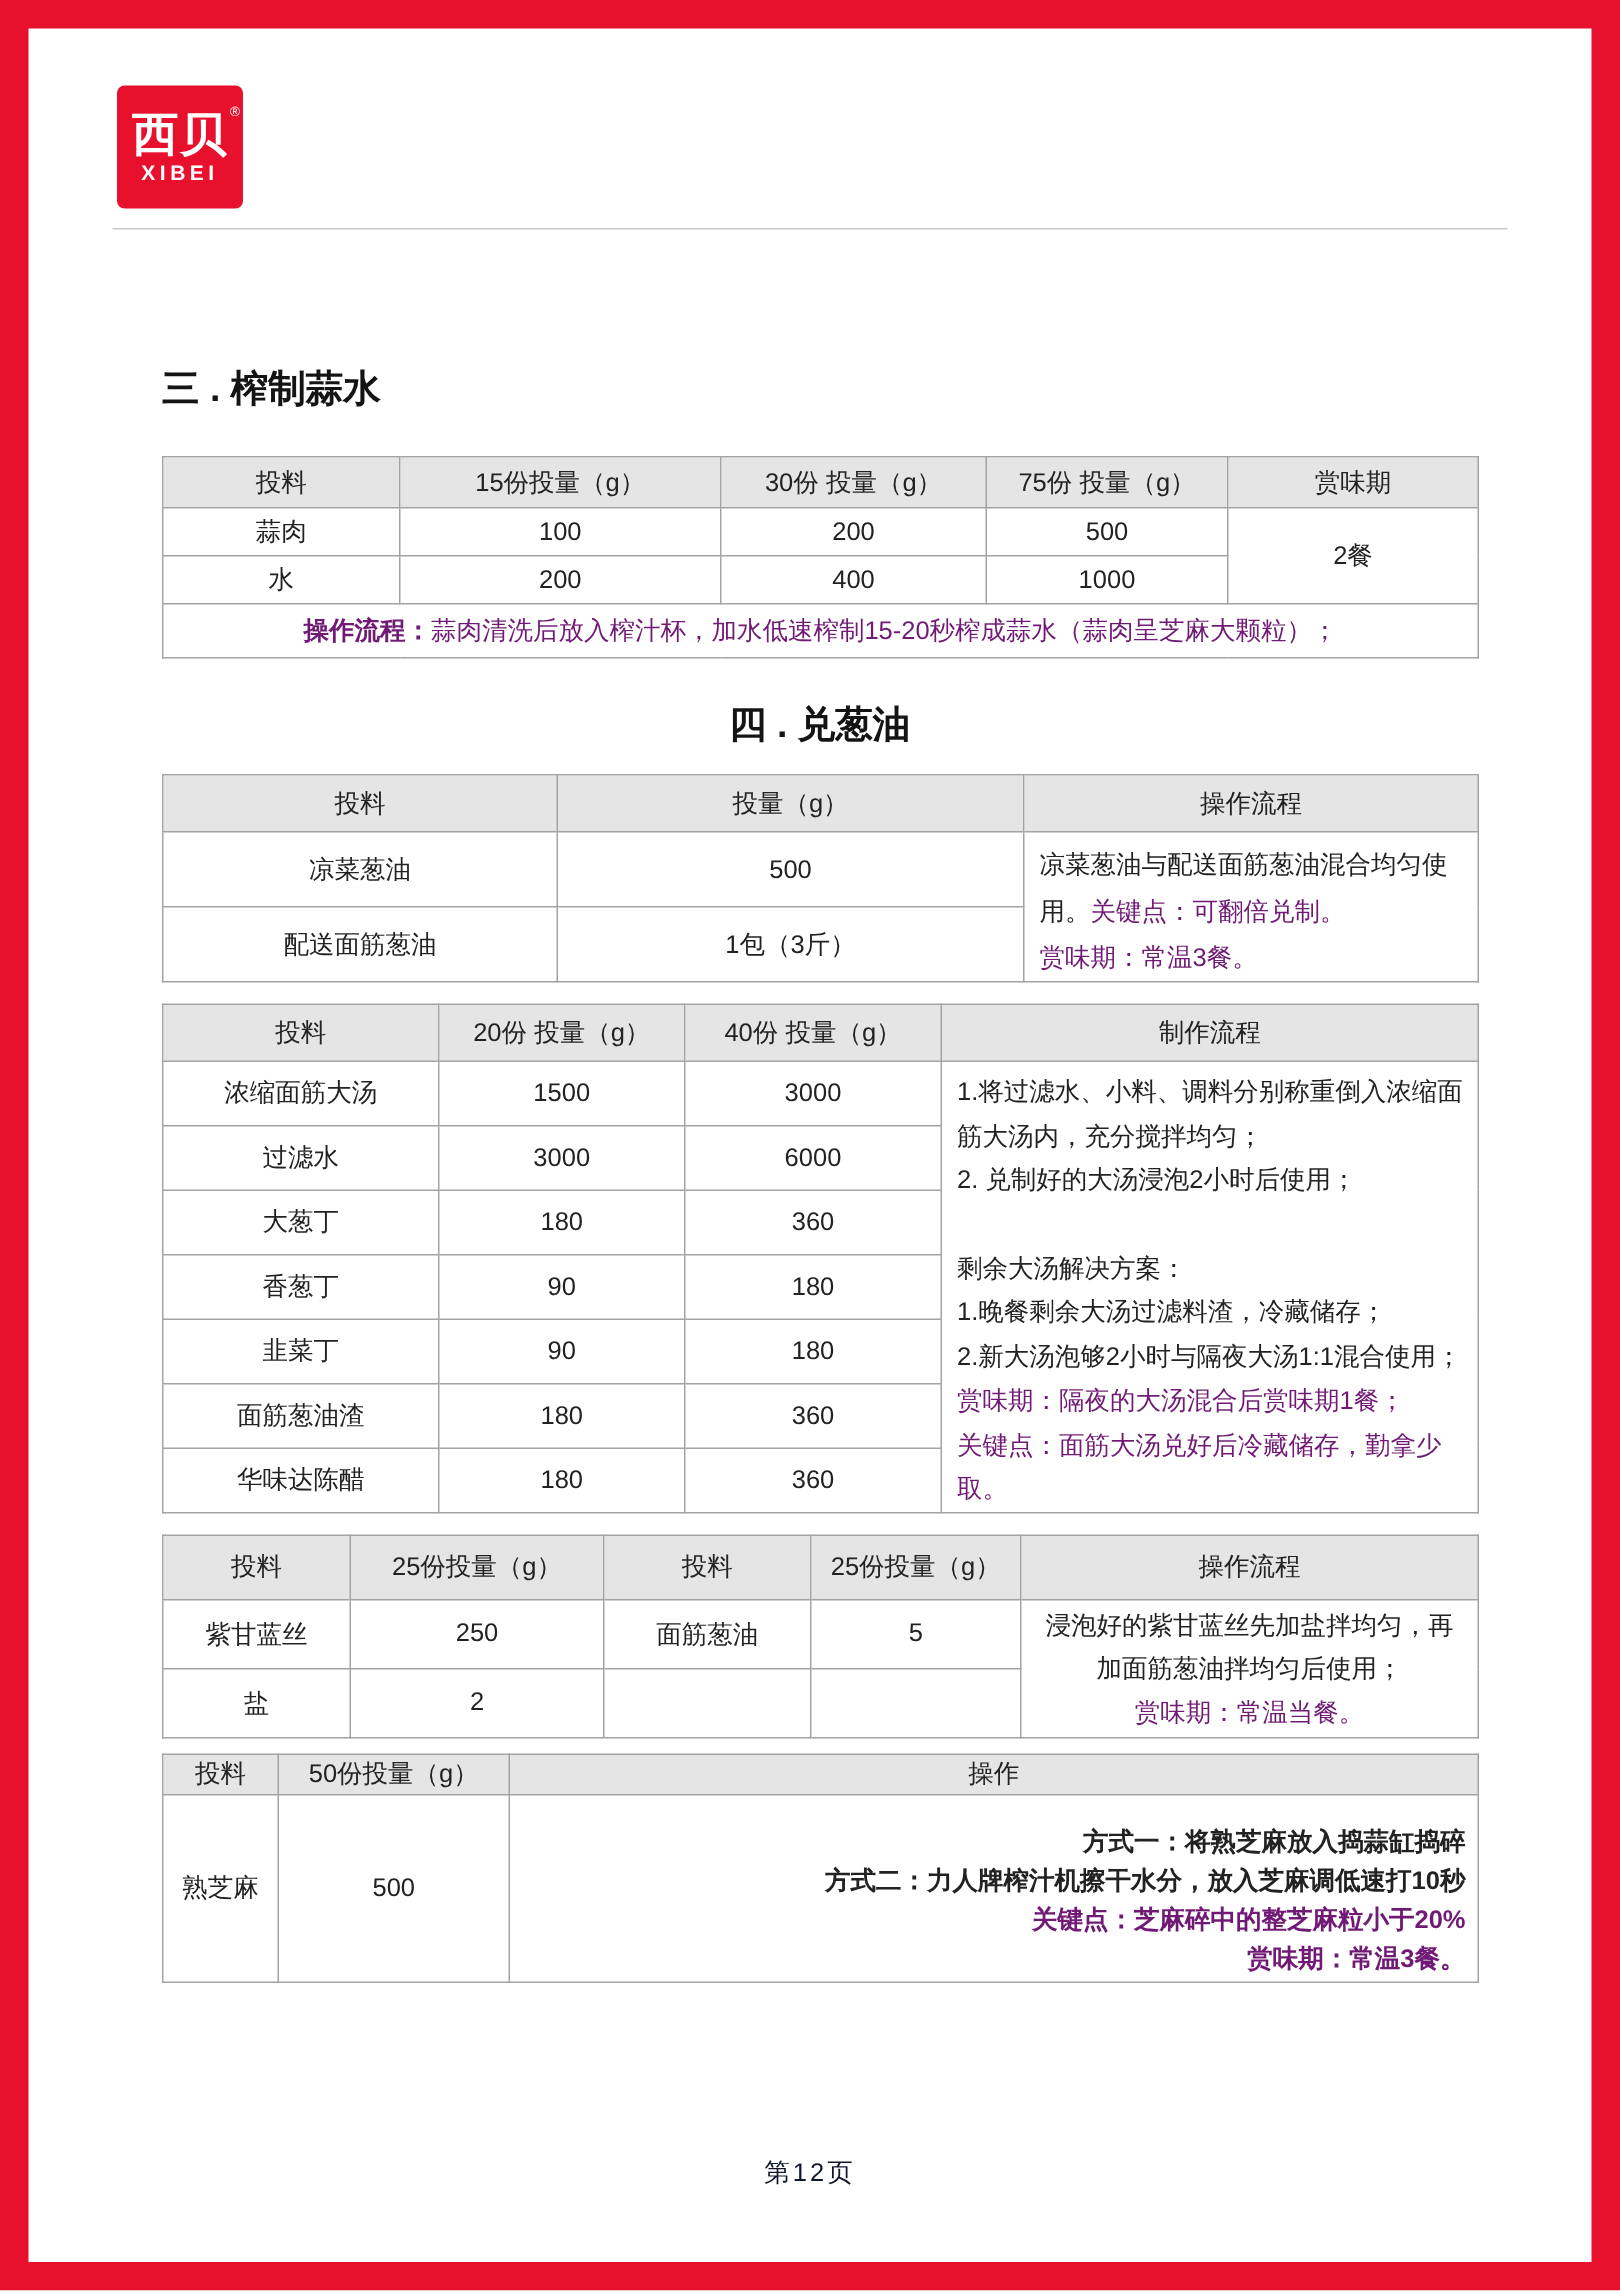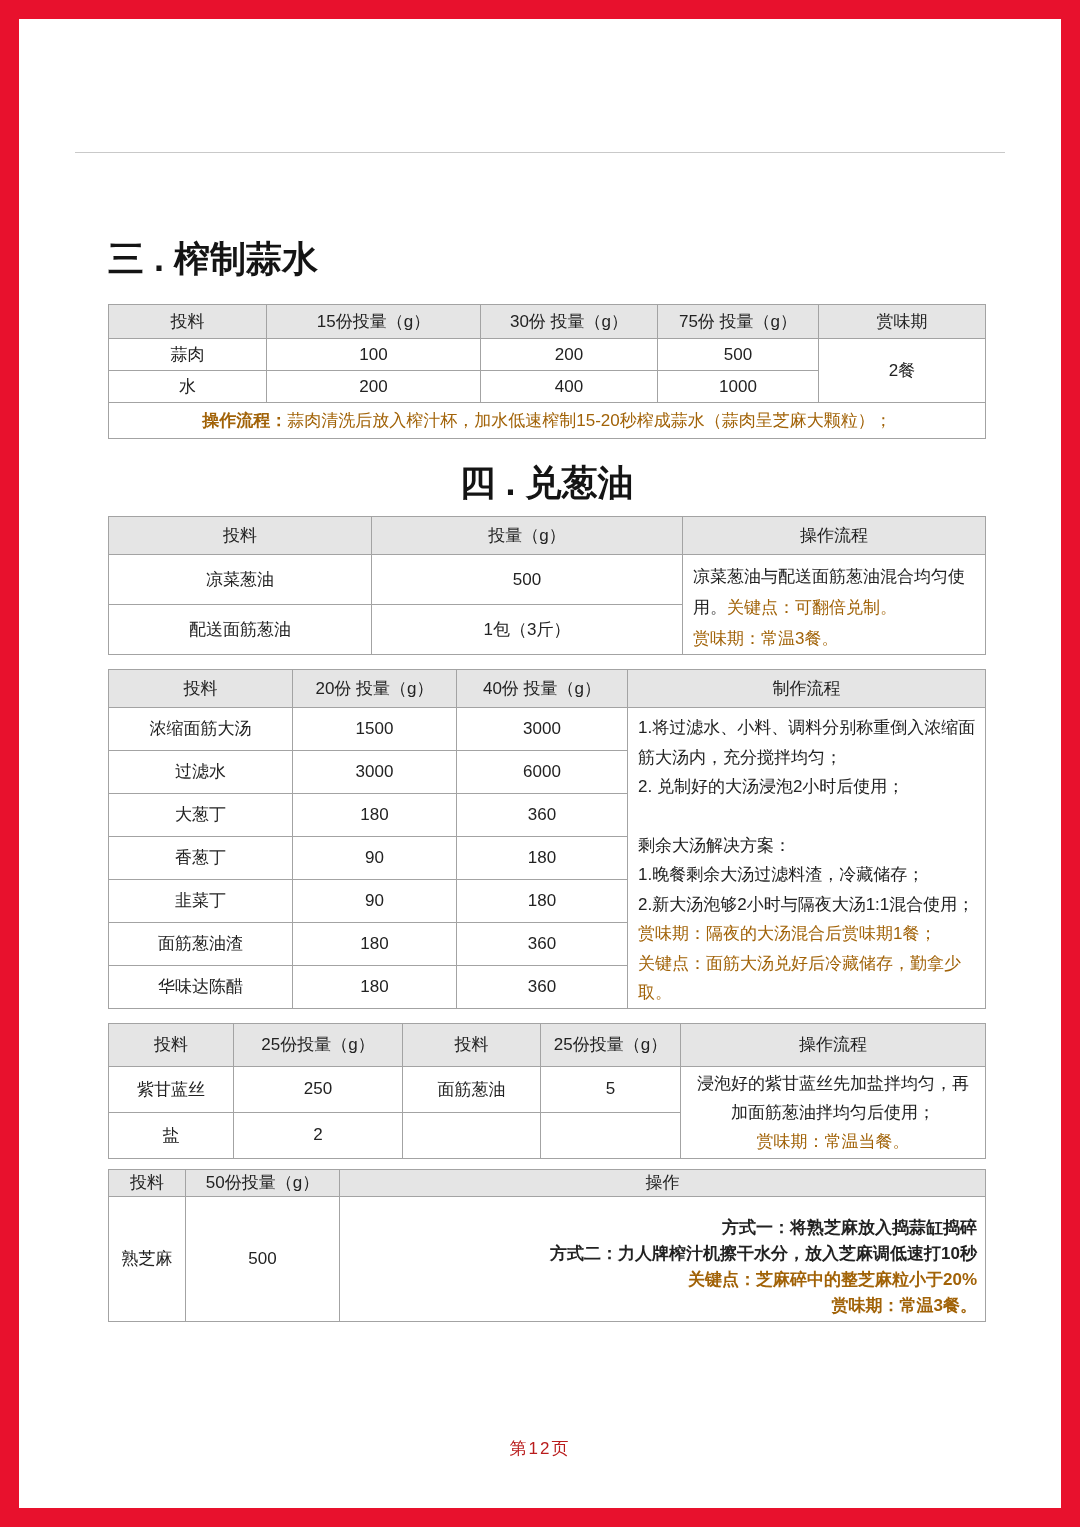--- a/index.html
+++ b/index.html
@@ -13,31 +13,31 @@
         justify-content:center;gap:3px;}
   .logo-cn{font-size:31px;font-weight:700;line-height:1;position:relative;letter-spacing:1px;}
   .logo-reg{position:absolute;top:-4px;right:-9px;font-size:9px;font-weight:400;}
   .logo-en{font-size:14px;font-weight:700;letter-spacing:3px;line-height:1;}
 
   .top-rule{position:absolute;left:56px;top:133px;width:930px;height:0;
             border:none;border-top:1px solid #c9c9c9;margin:0;}
 
   .content{position:absolute;left:89px;top:0;width:877px;}
 
-  h2.sec-title{font-size:36px;font-weight:700;color:#141414;margin:0;line-height:34px;}
+  h2.sec-title{font-size:25px;font-weight:700;color:#141414;margin:0;line-height:34px;}
   #s3-title{margin-top:223px;}
   #s4-title{margin-top:27px;text-align:center;}
   #s5-title{margin-top:28px;}
   #s6-title{margin-top:32px;}
 
   table{border-collapse:collapse;width:877px;table-layout:fixed;font-size:17px;color:#222;}
   th,td{border:1px solid #a3a3a3;text-align:center;vertical-align:middle;padding:0 4px;
         overflow:hidden;}
   thead th{background:#e5e5e5;font-weight:400;color:#222;}
-  .red{color:#a16207;}
+  .red{color:#701a75;}
   .bold{font-weight:700;}
 
   #t3{margin-top:28px;}
   #t3 thead tr{height:34px;}
   #t3 .r{height:32px;}
   #t3 .note-row{height:36px;}
   #t3 .note-row td{text-align:center;}
 
   #t4{margin-top:16px;}
   #t4 thead tr{height:38px;}
@@ -55,27 +55,33 @@
   #t6a .r1{height:43px;}
   #t6a .r2{height:42px;}
   #t6a .op-cell{vertical-align:middle;padding:2px 8px;line-height:29px;text-align:center;}
 
   #t6b{margin-top:10px;}
   #t6b thead tr{height:27px;}
   #t6b .r{height:104px;}
   #t6b .op-cell{text-align:right;vertical-align:middle;padding:18px 8px 2px 12px;line-height:26px;font-weight:bold;}
 
   .footer{position:absolute;left:0;width:100%;top:1418px;text-align:center;
-          font-size:17px;color:#b91c1c;letter-spacing:2px;}
+          font-size:17px;color:#0f172a;letter-spacing:2px;}
 </style>
 </head>
 <body>
 
 <div class="page">
 
+  <div class="logo">
+    <div class="logo-cn">
+      <span>西贝</span><span class="logo-reg">®</span>
+    </div>
+    <div class="logo-en">XIBEI</div>
+  </div>
 
   <hr class="top-rule">
 
   <div class="content">
 
     <h2 class="sec-title" id="s3-title">三 . 榨制蒜水</h2>
     <table id="t3">
       <colgroup>
           <col style="width:158px">
           <col style="width:214px">

